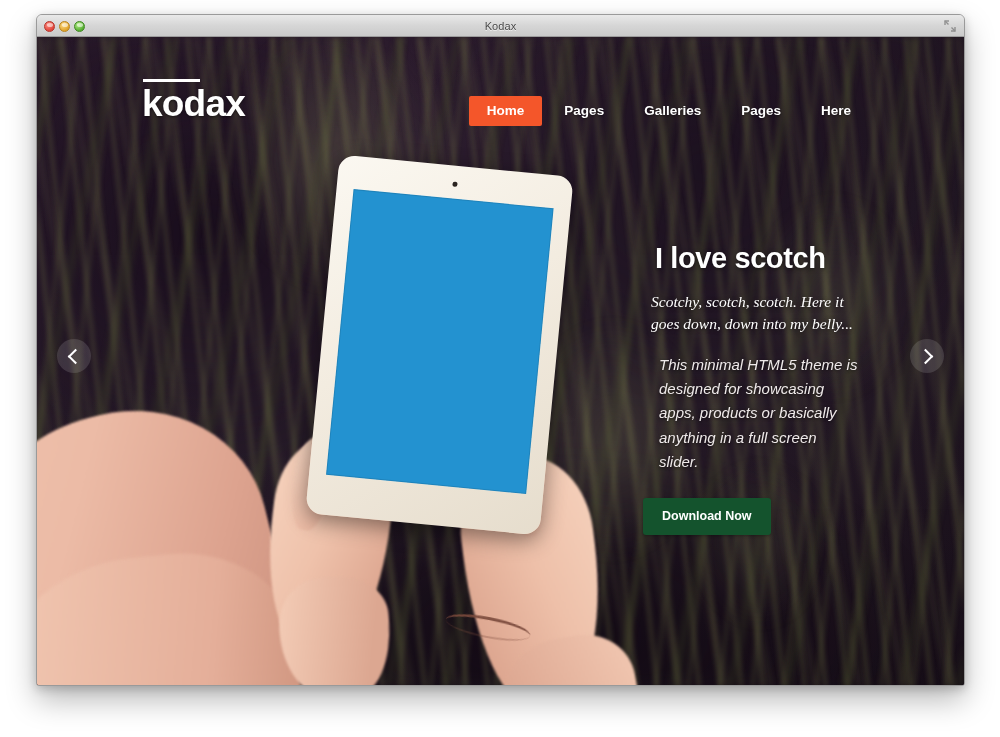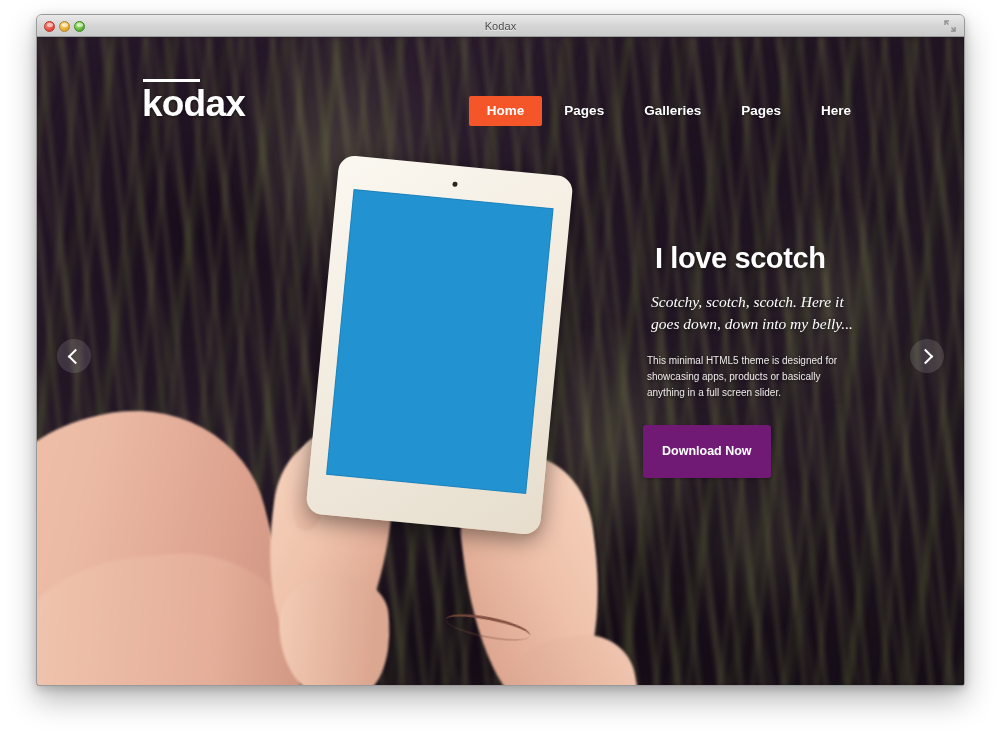--- a/index.html
+++ b/index.html
@@ -361,33 +361,34 @@
     font-family: "Liberation Serif", serif;
     font-style: italic;
     font-size: 15.5px;
     line-height: 1.42;
     margin: 0 0 18px 8px;
     width: 222px;
     text-shadow: 0 1px 4px rgba(0,0,0,0.5);
   }
   #slide-body {
     color: #efeaea;
-    font-size: 10px;
+    font-size: 15px;
     line-height: 1.62;
-    margin: 0 0 24px 4px;
+    margin: 0 0 24px 16px;
     width: 200px;
     text-shadow: 0 1px 3px rgba(0,0,0,0.55);
+    font-style: italic;
   }
   #download-button {
     display: inline-block;
-    background: #701a75;
+    background: #14532d;
     color: #ffffff;
     font-size: 12.5px;
     font-weight: bold;
-    padding: 20px 19px;
+    padding: 12px 19px;
     border: none;
     border-radius: 3px;
     cursor: pointer;
     font-family: "Liberation Sans", sans-serif;
     line-height: 1;
     box-shadow: 0 1px 3px rgba(0,0,0,0.3);
   }
 
   
   .slider-arrow {

